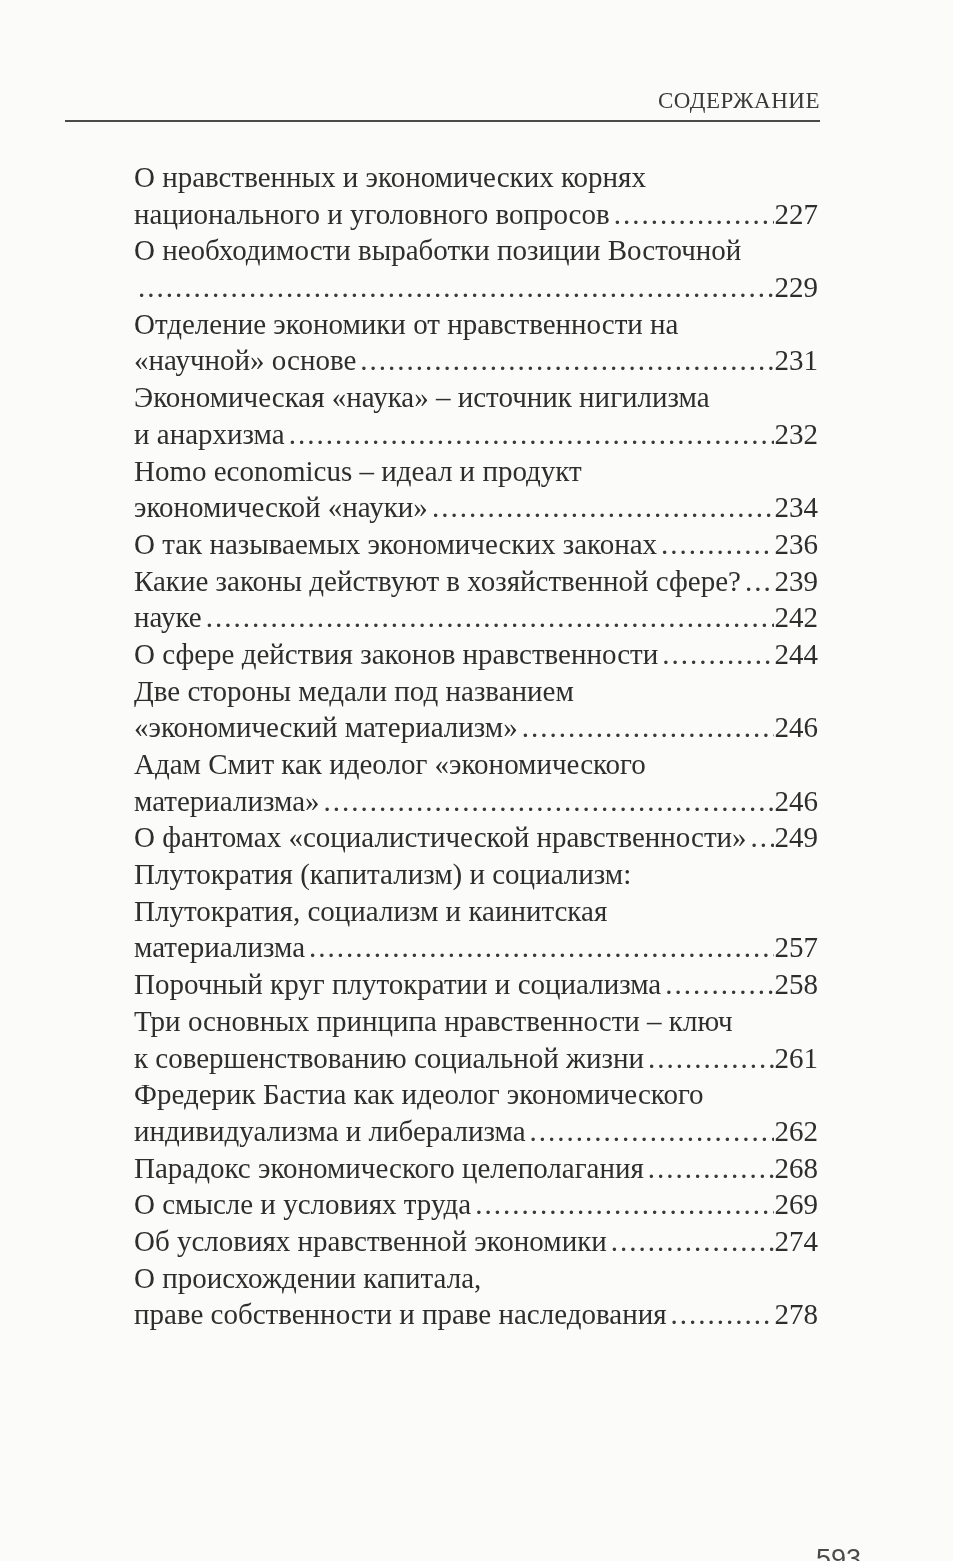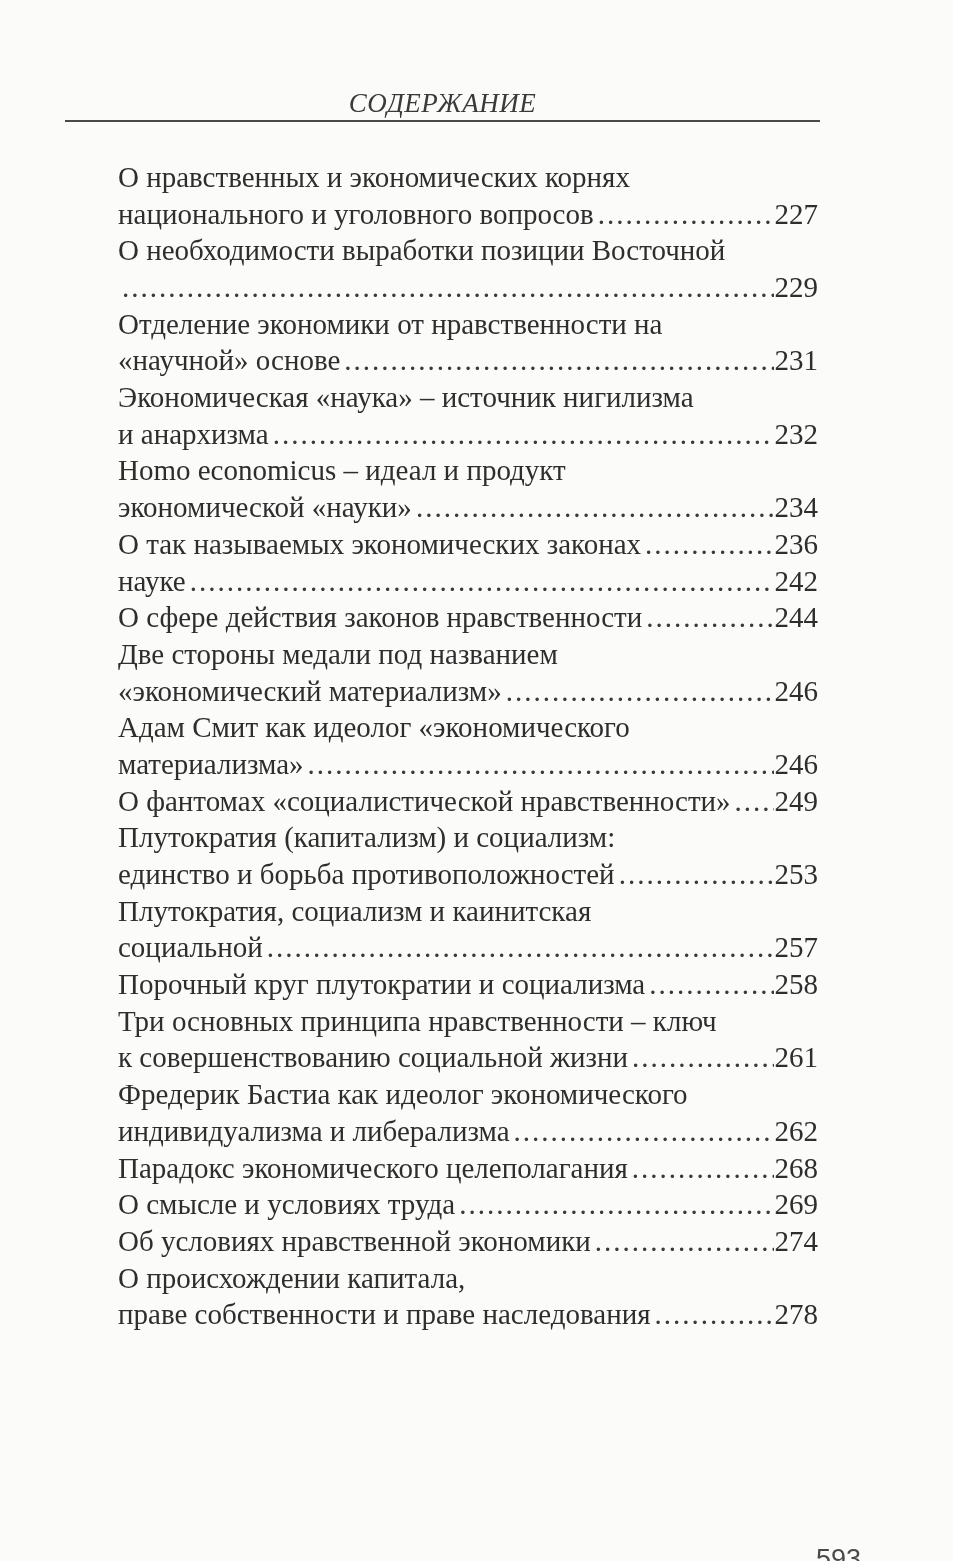--- a/index.html
+++ b/index.html
@@ -18,23 +18,22 @@
   .page {
     position: absolute;
     left: 0; top: 0;
     width: 953px; height: 1561px;
   }
   .running-head {
     position: absolute;
     left: 65px;
     width: 755px;
     top: 88px;
-    text-align: center;
-    font-style: italic;
-    font-size: 27px;
+    text-align: right;
+    font-size: 23px;
     letter-spacing: 0.5px;
     color: #3a3a3a;
   }
   .head-rule {
     position: absolute;
     left: 65px;
     width: 755px;
     top: 120px;
     height: 0;
     border-top: 2.5px solid #4a4a4a;
@@ -43,26 +42,27 @@
     position: absolute;
     left: 118px;
     top: 159px;
     width: 700px;
     margin: 0;
     padding: 0;
     list-style: none;
   }
   .toc-line {
     display: flex;
-    align-items: flex-end;
+    align-items: flex-start;
     height: 36.7px;
     line-height: 36.7px;
     font-size: 29px;
     white-space: nowrap;
     overflow: hidden;
+    margin-left: 16px;
   }
   .toc-line .text {
     flex: 0 0 auto;
   }
   .toc-line .leader {
     flex: 1 1 auto;
     overflow: hidden;
     margin: 0 1px 0 4px;
     letter-spacing: 2px;
     color: #3a3a3a;
@@ -129,20 +129,25 @@
         <span class="text">экономической «науки»</span>
         <span class="leader"></span>
         <span class="page-num">234</span>
       </li>
       <li class="toc-line">
         <span class="text">О так называемых экономических законах</span>
         <span class="leader"></span>
         <span class="page-num">236</span>
       </li>
       <li class="toc-line">
+        <span class="text">Какие законы действуют в хозяйственной сфере?</span>
+        <span class="leader"></span>
+        <span class="page-num">239</span>
+      </li>
+      <li class="toc-line">
         <span class="text">науке</span>
         <span class="leader"></span>
         <span class="page-num">242</span>
       </li>
       <li class="toc-line">
         <span class="text">О сфере действия законов нравственности</span>
         <span class="leader"></span>
         <span class="page-num">244</span>
       </li>
       <li class="toc-line">
@@ -163,29 +168,24 @@
       </li>
       <li class="toc-line">
         <span class="text">О фантомах «социалистической нравственности»</span>
         <span class="leader"></span>
         <span class="page-num">249</span>
       </li>
       <li class="toc-line">
         <span class="text">Плутократия (капитализм) и социализм:</span>
       </li>
       <li class="toc-line">
-        <span class="text">единство и борьба противоположностей</span>
-        <span class="leader"></span>
-        <span class="page-num">253</span>
-      </li>
-      <li class="toc-line">
         <span class="text">Плутократия, социализм и каинитская</span>
       </li>
       <li class="toc-line">
-        <span class="text">социальной</span>
+        <span class="text">материализма</span>
         <span class="leader"></span>
         <span class="page-num">257</span>
       </li>
       <li class="toc-line">
         <span class="text">Порочный круг плутократии и социализма</span>
         <span class="leader"></span>
         <span class="page-num">258</span>
       </li>
       <li class="toc-line">
         <span class="text">Три основных принципа нравственности – ключ</span>

